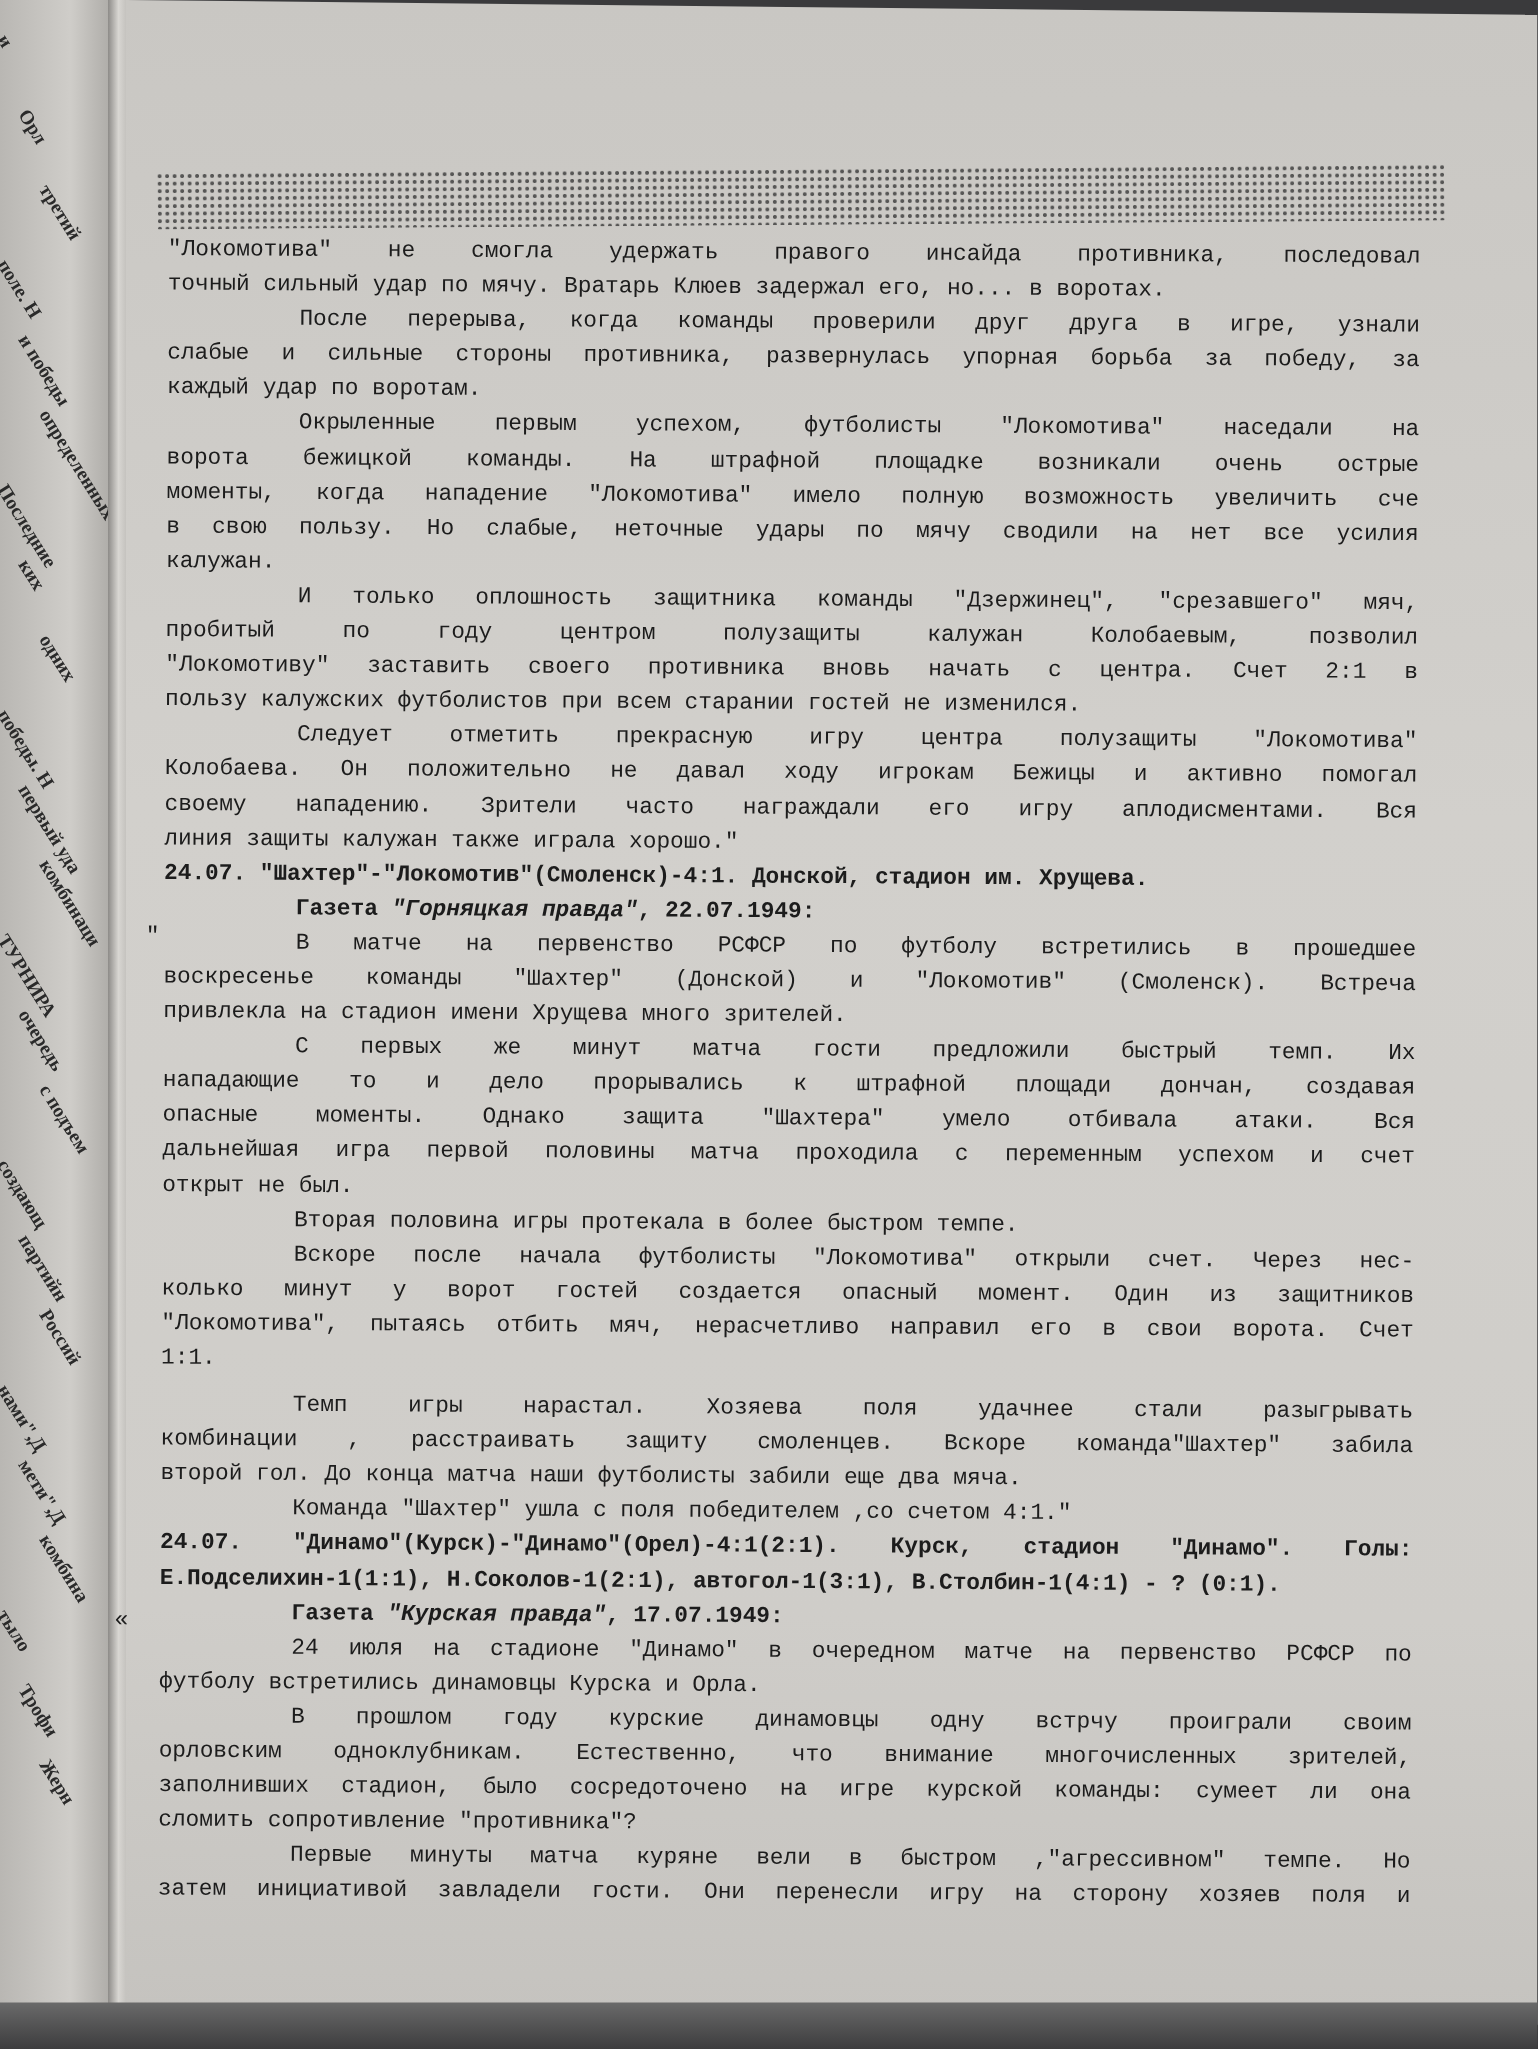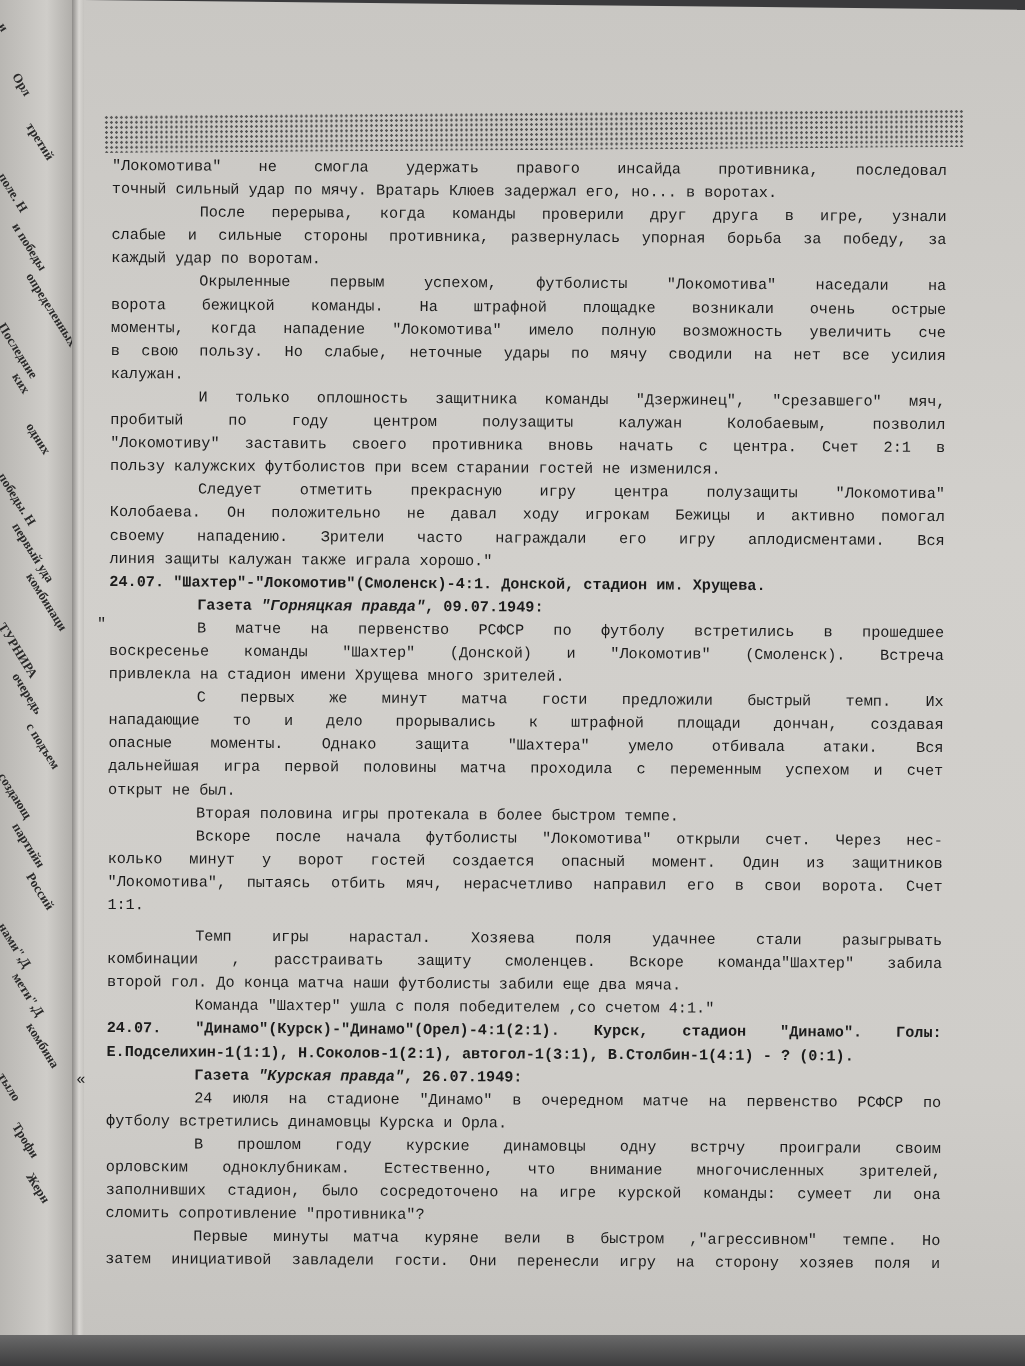--- a/index.html
+++ b/index.html
@@ -82,21 +82,21 @@
   </div>
   <div>
     <span class="line indent">Следует отметить прекрасную игру центра полузащиты "Локомотива"</span>
     <span class="line">Колобаева. Он положительно не давал ходу игрокам Бежицы и активно помогал</span>
     <span class="line">своему нападению. Зрители часто награждали его игру аплодисментами. Вся</span>
     <span class="line last">линия защиты калужан также играла хорошо."</span>
   </div>
 
   <span class="line heading">24.07. "Шахтер"-"Локомотив"(Смоленск)-4:1. Донской, стадион им. Хрущева.</span>
   <span class="line heading indent">
-    <span>Газета </span><span class="i">"Горняцкая правда"</span><span>, 09.07.1949:</span>
+    <span>Газета </span><span class="i">"Горняцкая правда"</span><span>, 22.07.1949:</span>
   </span>
   <div style="position:relative;">
     <span style="position:absolute;left:-12px;top:-4px;">"</span>
     <span class="line indent">В матче на первенство РСФСР по футболу встретились в прошедшее</span>
     <span class="line">воскресенье команды "Шахтер" (Донской) и "Локомотив" (Смоленск). Встреча</span>
     <span class="line last">привлекла на стадион имени Хрущева много зрителей.</span>
     <span class="line indent">С первых же минут матча гости предложили быстрый темп. Их</span>
     <span class="line">нападающие то и дело прорывались к штрафной площади дончан, создавая</span>
     <span class="line">опасные моменты. Однако защита "Шахтера" умело отбивала атаки. Вся</span>
     <span class="line">дальнейшая игра первой половины матча проходила с переменным успехом и счет</span>
@@ -108,21 +108,21 @@
     <span class="line last" style="margin-bottom:8px;">1:1.</span>
     <span class="line indent">Темп игры нарастал.  Хозяева поля удачнее стали разыгрывать</span>
     <span class="line">комбинации , расстраивать защиту смоленцев. Вскоре команда"Шахтер" забила</span>
     <span class="line last">второй гол. До конца матча наши футболисты забили еще два мяча.</span>
     <span class="line indent last">Команда "Шахтер" ушла с поля победителем ,со счетом 4:1."</span>
   </div>
 
   <span class="line heading" style="text-align-last:justify;">24.07. "Динамо"(Курск)-"Динамо"(Орел)-4:1(2:1). Курск, стадион "Динамо". Голы:</span>
   <span class="line heading">Е.Подселихин-1(1:1), Н.Соколов-1(2:1), автогол-1(3:1), В.Столбин-1(4:1) - ? (0:1).</span>
   <span class="line heading indent">
-    <span>Газета </span><span class="i">"Курская правда"</span><span>, 26.07.1949:</span>
+    <span>Газета </span><span class="i">"Курская правда"</span><span>, 17.07.1949:</span>
   </span>
   <div style="position:relative;">
     <span style="position:absolute;left:-30px;top:-18px;">«</span>
     <span class="line indent">24 июля на стадионе "Динамо" в очередном матче на первенство РСФСР по</span>
     <span class="line last">футболу встретились динамовцы Курска и Орла.</span>
     <span class="line indent">В прошлом году курские динамовцы одну встрчу проиграли своим</span>
     <span class="line">орловским одноклубникам. Естественно, что внимание многочисленных зрителей,</span>
     <span class="line">заполнивших стадион, было сосредоточено на игре курской команды: сумеет ли она</span>
     <span class="line last">сломить сопротивление "противника"?</span>
     <span class="line indent">Первые минуты матча куряне вели в быстром ,"агрессивном" темпе. Но</span>

